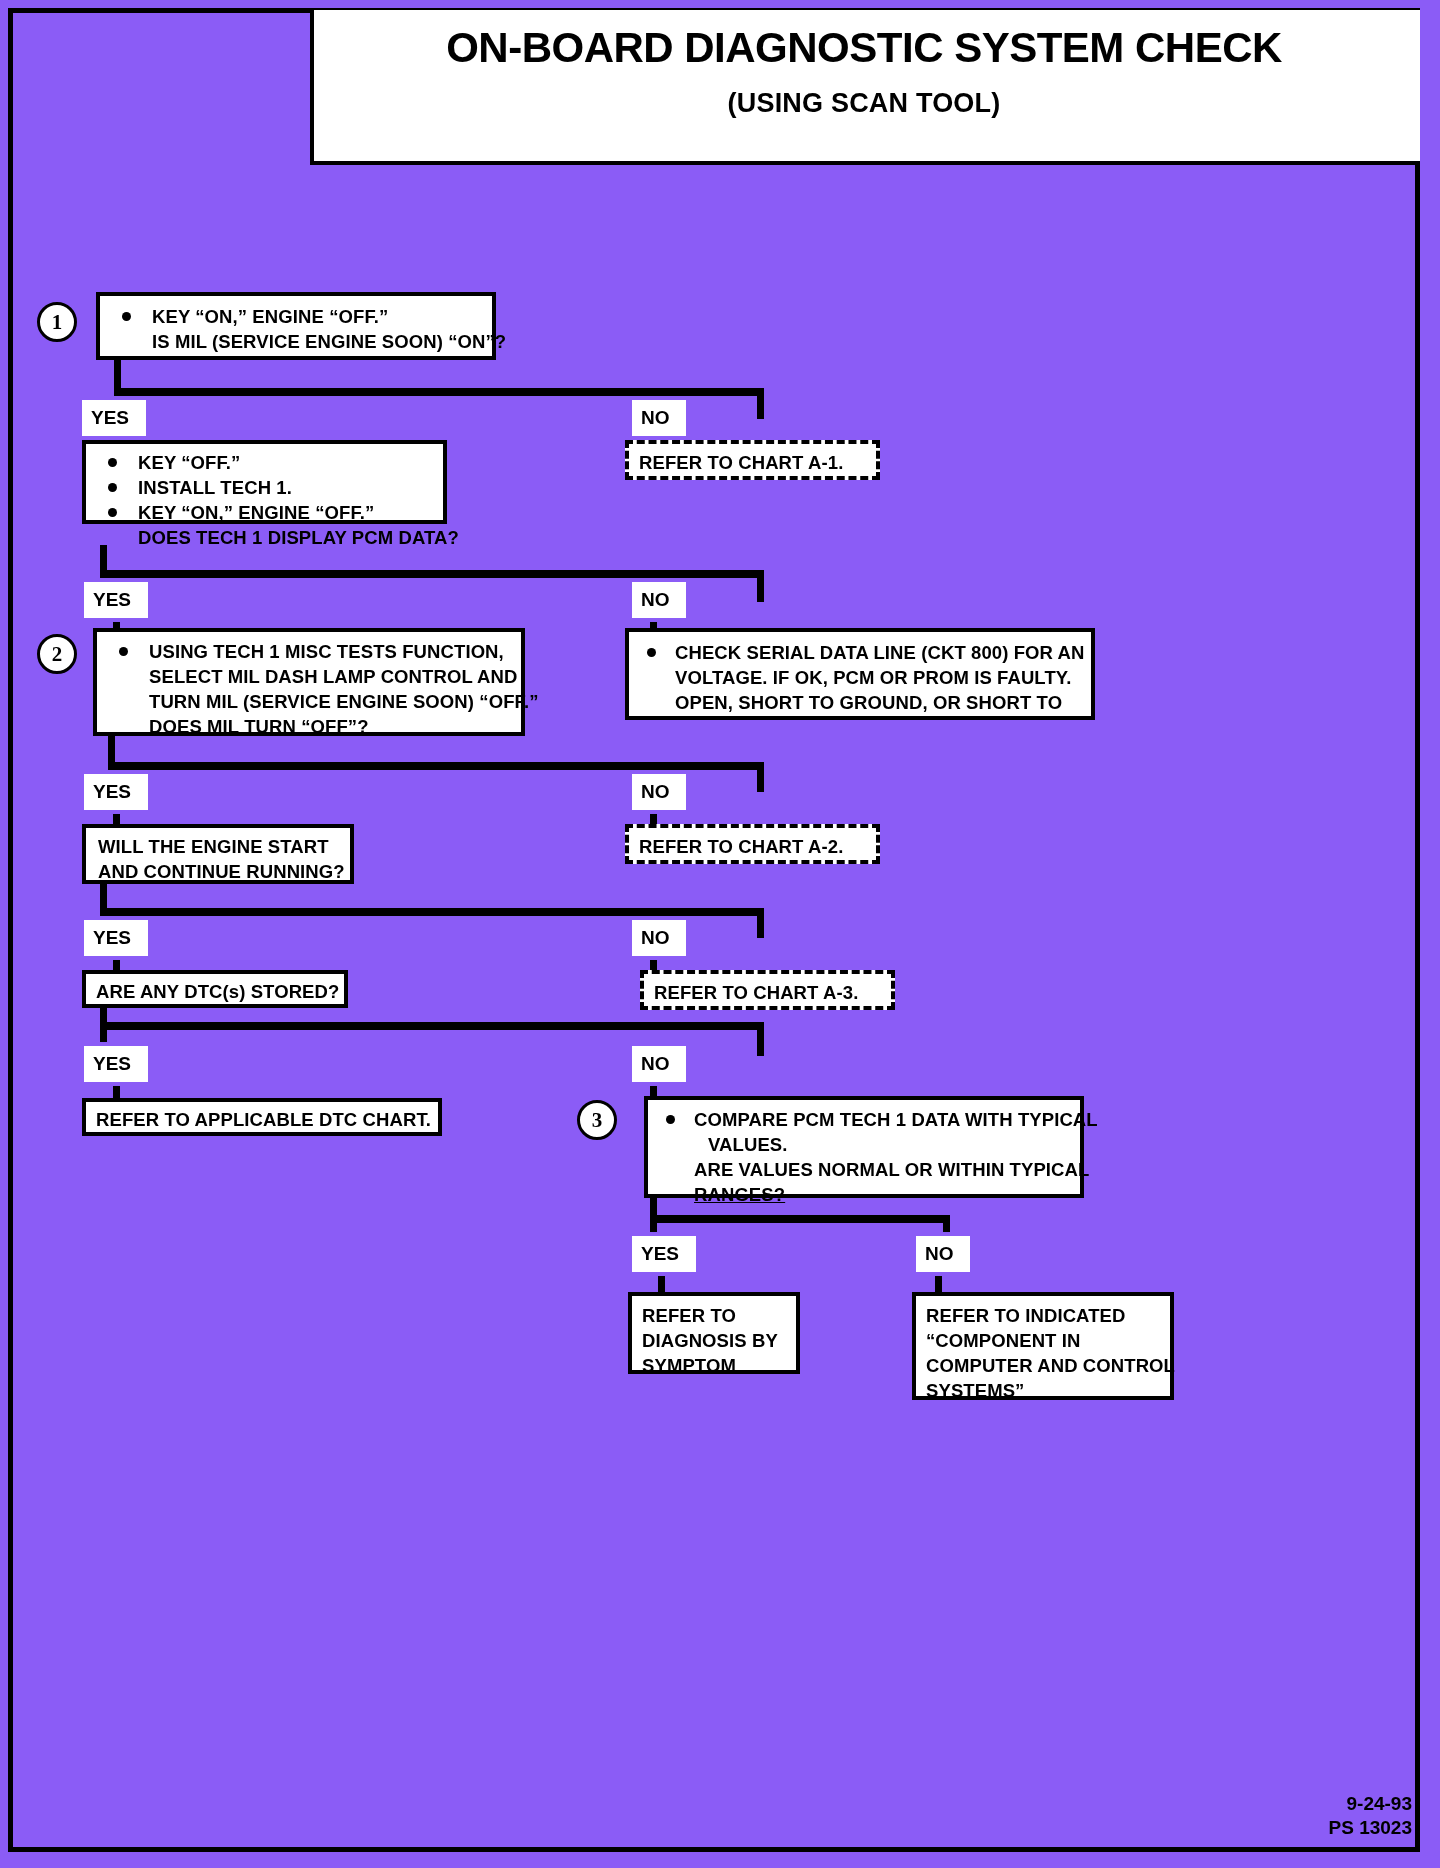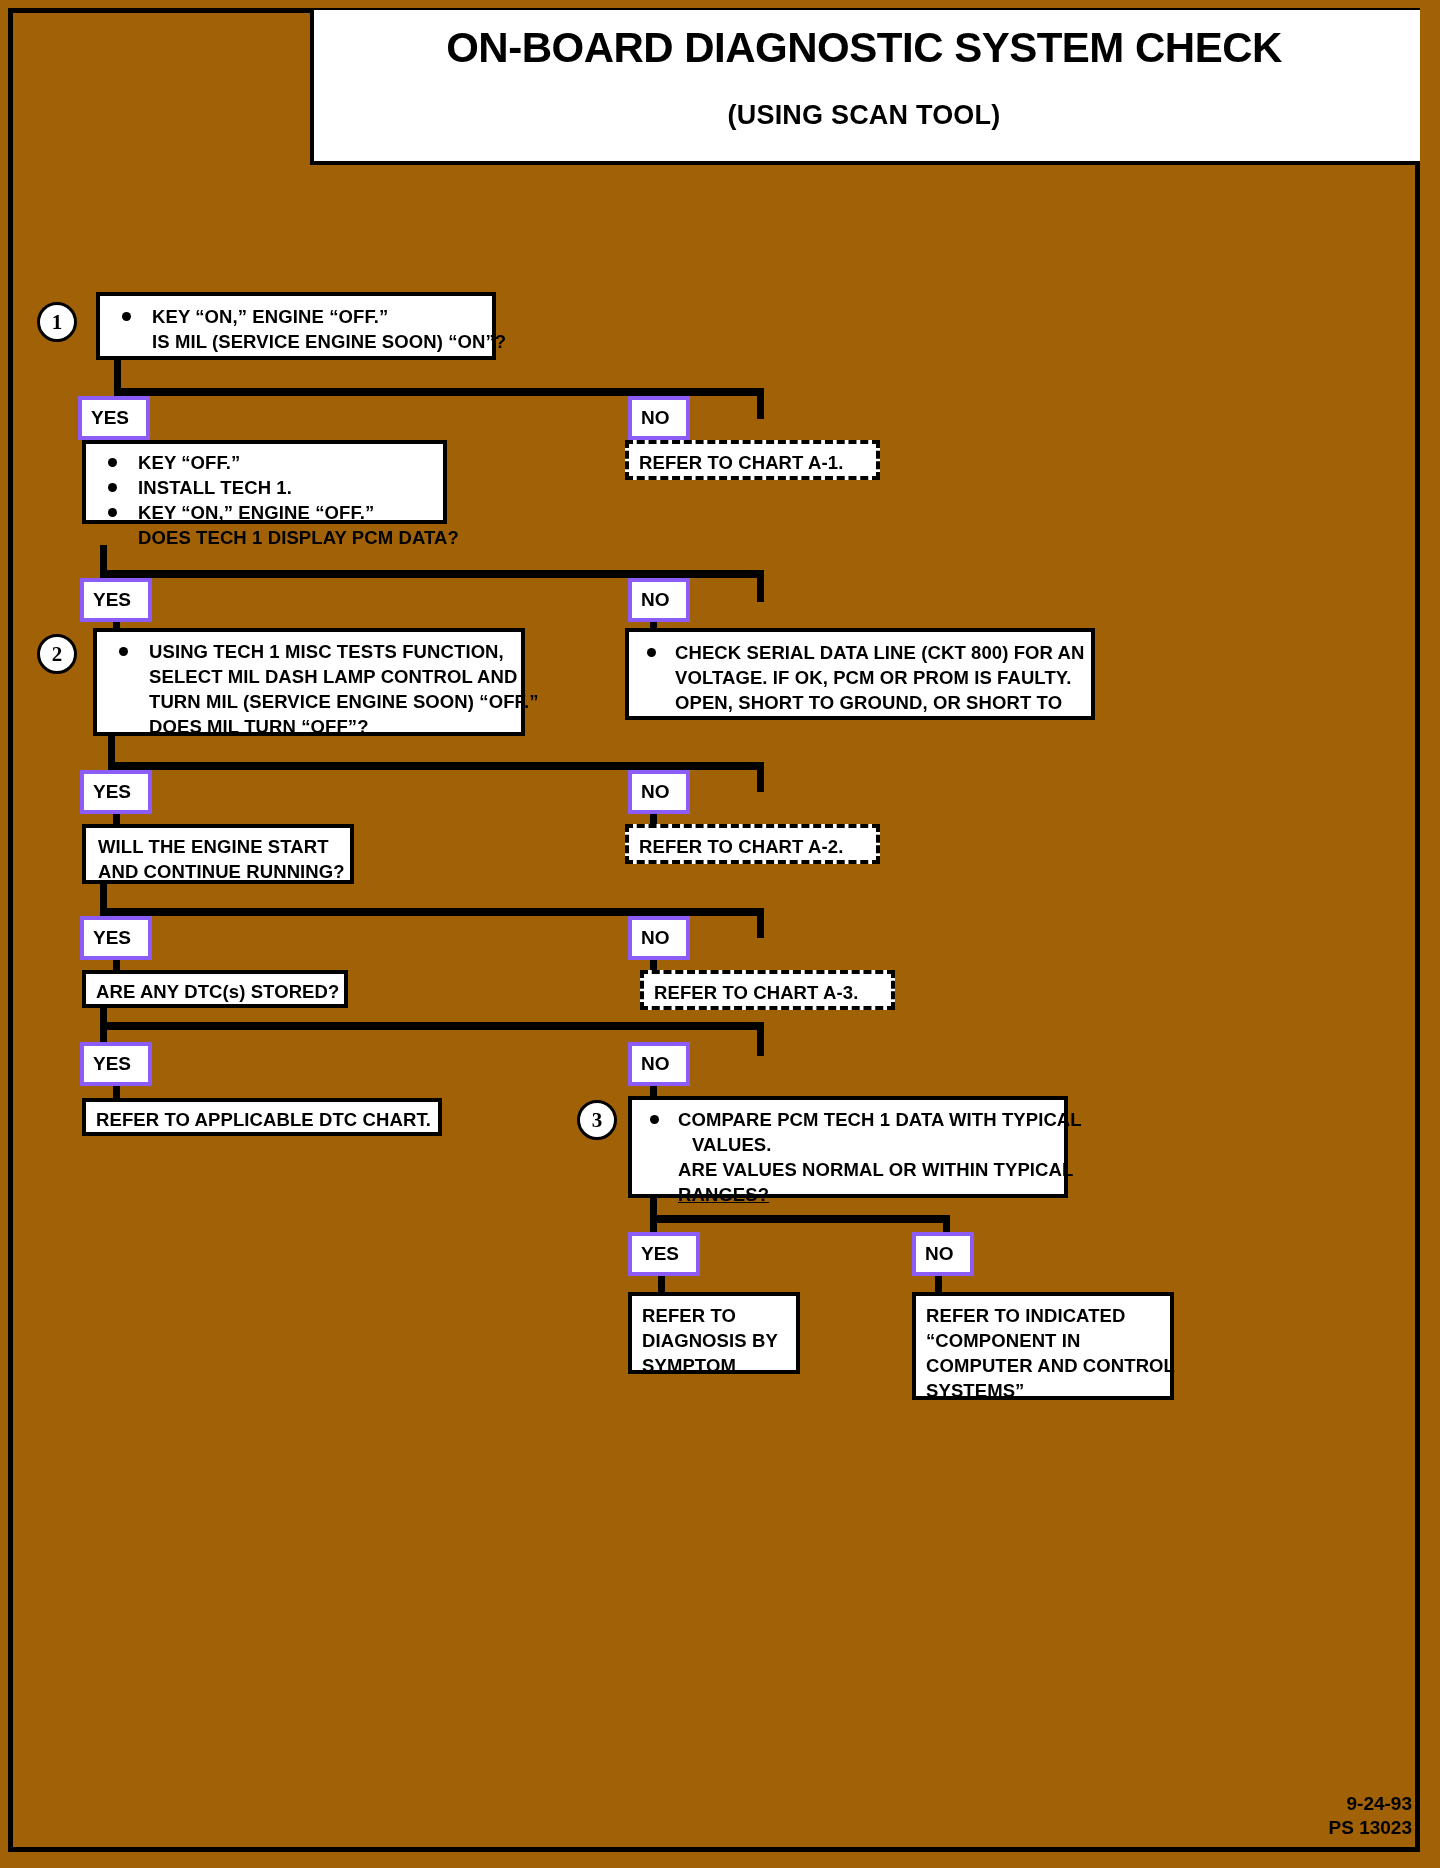--- a/index.html
+++ b/index.html
@@ -12,21 +12,21 @@
     height: 1868px;
     font-family: "Liberation Sans", sans-serif;
     color: #000000;
     overflow: hidden;
   }
 
   #page {
     position: relative;
     width: 1440px;
     height: 1868px;
-    background: #a16207;
+    background: #8b5cf6;
   }
 
   
   .page-frame {
     position: absolute;
     left: 8px;
     top: 8px;
     width: 1412px;
     height: 1844px;
     border: 5px solid #000;
@@ -53,21 +53,21 @@
     width: 1100px;
     text-align: center;
     font-size: 42px;
     font-weight: bold;
     letter-spacing: -0.5px;
     white-space: nowrap;
   }
   .title-sub {
     position: absolute;
     left: 0;
-    top: 90px;
+    top: 78px;
     width: 1100px;
     text-align: center;
     font-size: 27px;
     font-weight: bold;
     letter-spacing: 0.2px;
   }
 
   
   .node {
     position: absolute;
@@ -322,21 +322,21 @@
   <div class="conn-v" style="left:650px; top:1086px; height:22px;"></div>
 
   <div class="node" style="left:82px; top:1098px; width:360px; height:38px;">
     <div class="node-inner pad-center" style="padding:5px 10px;">
       <div class="line-row">REFER TO APPLICABLE DTC CHART.</div>
     </div>
   </div>
 
   <div class="step-circle" style="left:577px; top:1100px;">3</div>
 
-  <div class="node" style="left:628px; top:1096px; width:440px; height:102px;">
+  <div class="node" style="left:644px; top:1096px; width:440px; height:102px;">
     <div class="node-inner" style="padding:7px 6px 6px 0;">
       <div class="bl" style="padding-left:46px;">
         <span class="bullet" style="left:18px;"></span>
         <span>COMPARE PCM TECH 1 DATA WITH TYPICAL</span>
       </div>
       <div class="sub" style="padding-left:60px;">VALUES.</div>
       <div class="sub" style="padding-left:46px;">ARE VALUES NORMAL OR WITHIN TYPICAL</div>
       <div class="sub" style="padding-left:46px;text-decoration:underline;">RANGES?</div>
     </div>
   </div>

